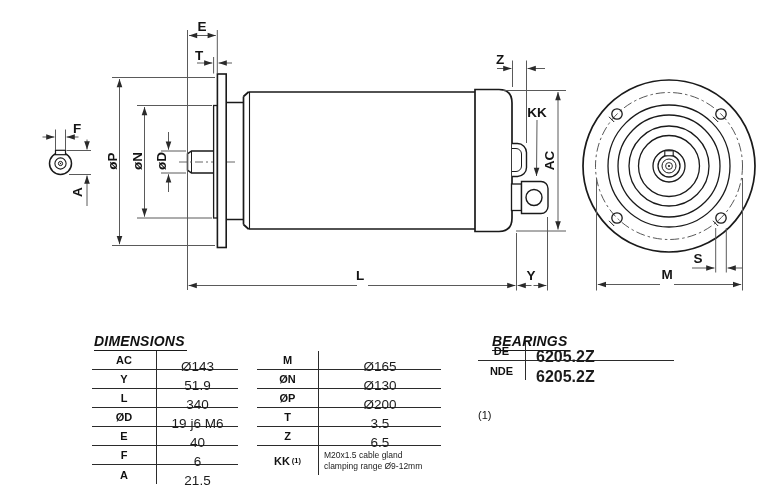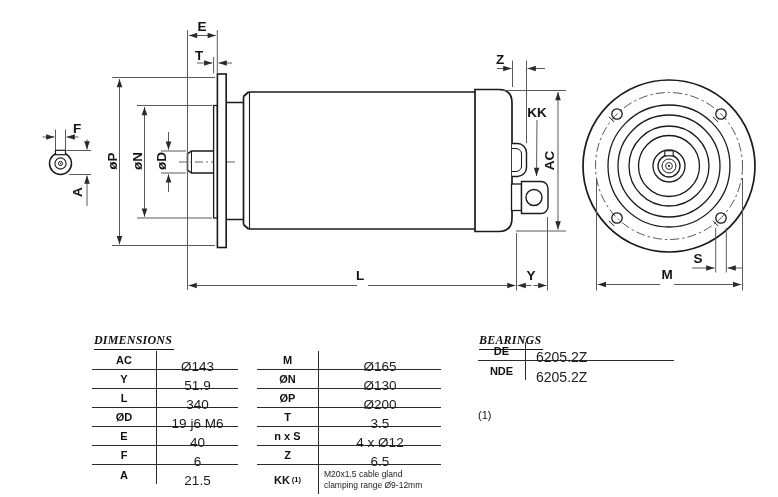--- a/index.html
+++ b/index.html
@@ -1,37 +1,37 @@
 <!DOCTYPE html>
 <html><head>
 <meta charset="utf-8">
 <style>
   html,body{margin:0;padding:0;background:#fff;}
   .page{position:relative;width:778px;height:497px;background:#ffffff;
         font-family:"Liberation Sans",sans-serif;overflow:hidden;}
   svg{position:absolute;left:0;top:0;}
   svg text{font-family:"Liberation Sans",sans-serif;font-weight:bold;font-size:13.5px;fill:#141414;}
 
-  .tbl-title{position:absolute;font-size:12px;font-weight:bold;font-style:italic;
-             color:#111;border-bottom:1.6px solid #1a1a1a;padding:0 2px 1px 0;letter-spacing:.2px;font-family:Liberation Serif, serif;}
+  .tbl-title{position:absolute;font-size:14px;font-weight:bold;font-style:italic;
+             color:#111;border-bottom:1.6px solid #1a1a1a;padding:0 2px 1px 0;letter-spacing:.2px;}
   .tbl{position:absolute;}
   .trow{display:flex;align-items:stretch;height:19px;box-sizing:border-box;border-bottom:1px solid #2b2b2b;}
   .trow:last-child{border-bottom:none;}
   .trow.tall{height:29px;}
   .tlabel{display:flex;align-items:center;justify-content:center;text-align:center;
           border-right:1px solid #2b2b2b;font-weight:bold;font-size:11px;color:#111;}
   .tvalue{flex:1;display:flex;align-items:center;justify-content:center;
           font-size:13.5px;color:#1c1c1c;margin-top:12px;}
   .left-tbl{left:92px;top:351px;width:146px;}
   .left-tbl .tlabel{width:64px;}
   .right-tbl{left:257px;top:351px;width:184px;}
   .right-tbl .tlabel{width:61px;}
   .brg-tbl{left:478px;top:342px;width:196px;}
   .brg-tbl .tlabel{width:47px;}
-  .brg-tbl .tvalue{justify-content:flex-start;padding-left:10px;font-size:14px;}
+  .brg-tbl .tvalue{justify-content:flex-start;padding-left:10px;font-size:16px;font-weight:bold;}
   .sup{font-size:7.5px;vertical-align:4px;margin-left:2px;font-weight:bold;}
   .kk-value{flex:1;display:flex;flex-direction:column;justify-content:center;
             padding-left:5px;font-size:8.5px;line-height:10.5px;color:#1c1c1c;}
   .footnote{position:absolute;left:478px;top:407px;display:flex;font-size:11px;color:#111;line-height:17px;}
   .footnote .marker{width:22px;flex:none;}
 </style>
 </head>
 <body>
 
 <div class="page">
@@ -257,40 +257,36 @@
       </div>
     <div class="trow">
         <div class="tlabel">ØP</div>
         <div class="tvalue">Ø200</div>
       </div>
     <div class="trow">
         <div class="tlabel">T</div>
         <div class="tvalue">3.5</div>
       </div>
     <div class="trow">
-        <div class="tlabel">n x S</div>
-        <div class="tvalue">4 x Ø12</div>
-      </div>
-    <div class="trow">
         <div class="tlabel">Z</div>
         <div class="tvalue">6.5</div>
       </div>
     <div class="trow tall">
       <div class="tlabel">
         <span>KK</span>
           <span class="sup">(1)</span>
       </div>
       <div class="kk-value">
         <div>M20x1.5 cable gland</div>
         <div>clamping range Ø9-12mm</div>
       </div>
     </div>
   </div>
 
-  <div class="tbl-title" style="left:479px;top:333px;">BEARINGS</div>
+  <div class="tbl-title" style="left:492px;top:333px;">BEARINGS</div>
 
   <div class="tbl brg-tbl">
     <div class="trow">
         <div class="tlabel">DE</div>
         <div class="tvalue">6205.2Z</div>
       </div>
     <div class="trow">
         <div class="tlabel">NDE</div>
         <div class="tvalue">6205.2Z</div>
       </div>

